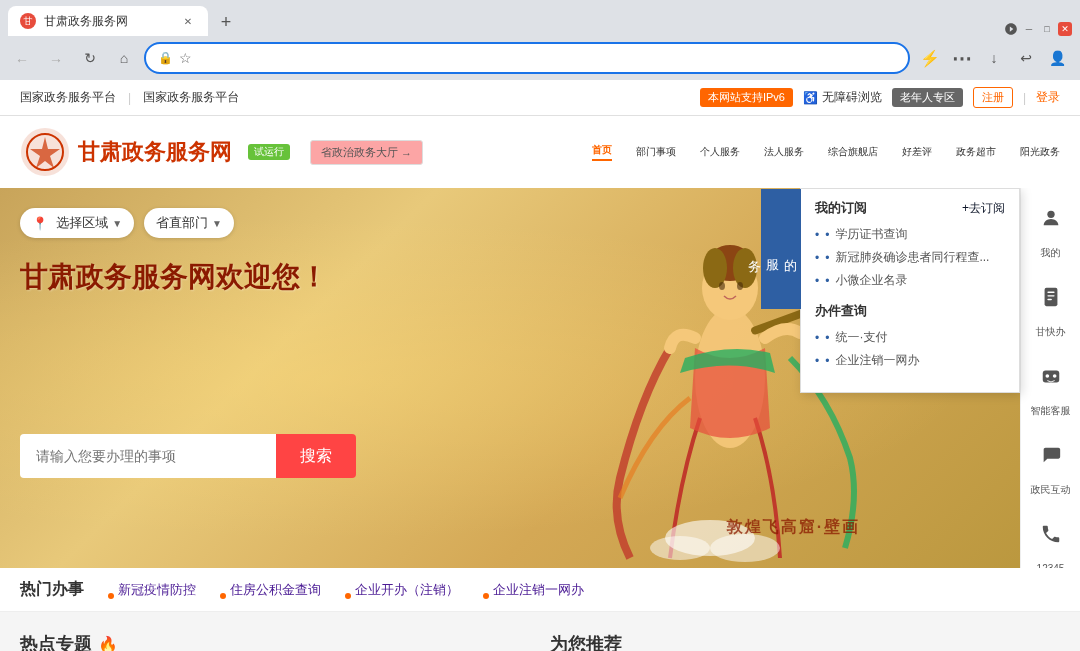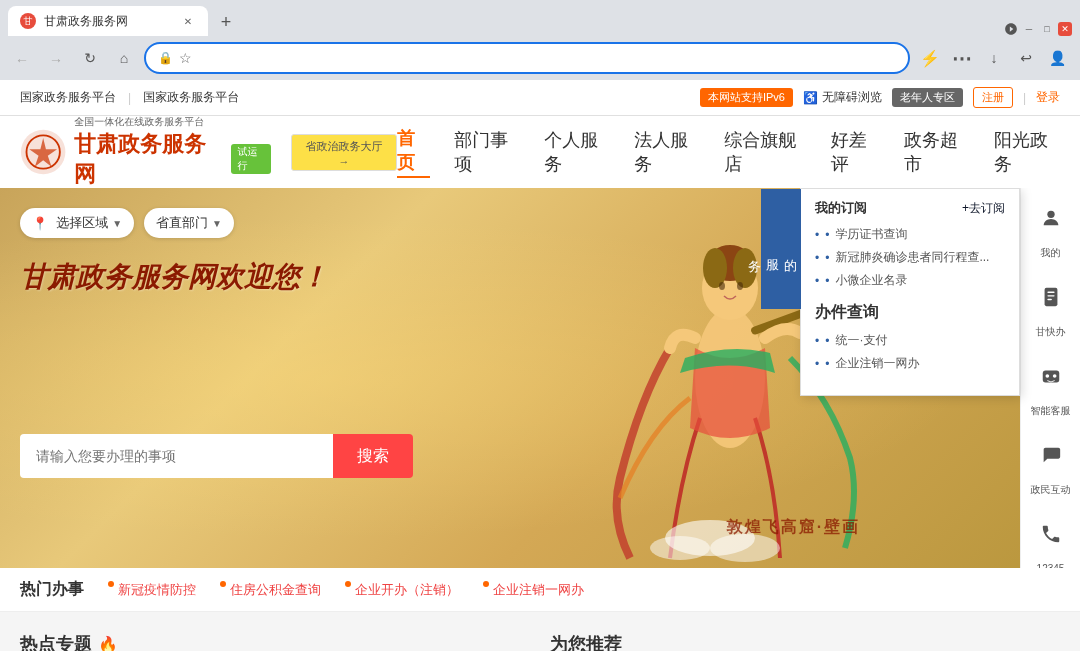--- a/index.html
+++ b/index.html
@@ -44,38 +44,38 @@
     .site-header { background: white; display: flex; align-items: center; padding: 8px 20px; height: 72px; position: relative; }
     .logo-area { display: flex; align-items: center; gap: 8px; }
     .logo-emblem { width: 50px; height: 50px; }
     .logo-text-wrap { display: flex; flex-direction: column; }
     .logo-subtitle { font-size: 10px; color: #666; }
     .logo-title { font-size: 22px; font-weight: bold; color: #cc3300; }
     .trial-badge { background: #67c23a; color: white; font-size: 10px; padding: 1px 6px; border-radius: 3px; margin-left: 8px; }
     .gov-link { background: #f5f5f5; border: 1px solid #ddd; color: #555; font-size: 11px; padding: 4px 10px; border-radius: 3px; margin-left: 12px; cursor: pointer; }
 
     
-    .main-nav { display: flex; align-items: center; margin-left: auto; gap: 24px; font-size: 18px; }
+    .main-nav { display: flex; align-items: center; margin-left: auto; gap: 24px; font-size: 10px; }
     .nav-item { color: #333; cursor: pointer; text-decoration: none; }
     .nav-item.active { color: #ff6600; font-weight: bold; border-bottom: 2px solid #ff6600; padding-bottom: 2px; }
 
     
     .hero { position: relative; height: 380px; background: linear-gradient(135deg, #c8a45a 0%, #e8c97a 30%, #d4a855 60%, #b8963c 100%); overflow: hidden; }
     .hero-bg-pattern { position: absolute; inset: 0; background: radial-gradient(ellipse at 30% 50%, rgba(255,220,120,0.4) 0%, transparent 60%); }
 
     
     .hero-controls { position: absolute; top: 20px; left: 20px; display: flex; gap: 10px; z-index: 10; }
     .hero-dropdown { display: flex; align-items: center; gap: 4px; background: white; border-radius: 20px; padding: 6px 12px; font-size: 13px; color: #333; cursor: pointer; box-shadow: 0 1px 4px rgba(0,0,0,0.15); }
     .dropdown-arrow { font-size: 10px; color: #666; }
 
     
-    .hero-welcome { position: absolute; top: 60px; left: 20px; font-size: 32px; font-weight: bold; color: #8b1a00; text-shadow: 1px 1px 2px rgba(255,255,255,0.3); font-style: italic; }
-
-    
-    .search-bar { position: absolute; bottom: 80px; left: 20px; display: flex; gap: 0; width: 393px; }
+    .hero-welcome { position: absolute; top: 60px; left: 20px; font-size: 32px; font-weight: bold; color: #8b1a00; text-shadow: 1px 1px 2px rgba(255,255,255,0.3); }
+
+    
+    .search-bar { position: absolute; bottom: 80px; left: 20px; display: flex; gap: 0; width: 336px; }
     .search-input { flex: 1; height: 44px; border: none; padding: 0 16px; font-size: 14px; color: #999; outline: none; border-radius: 4px 0 0 4px; }
     .search-btn { width: 80px; height: 44px; background: #ff4444; color: white; border: none; font-size: 16px; cursor: pointer; border-radius: 0 4px 4px 0; }
 
     
     .dunhuang-figure { position: absolute; right: 200px; top: 0; width: 300px; height: 380px; display: flex; align-items: flex-end; justify-content: center; overflow: hidden; }
 
     
     .hero-calligraphy { position: absolute; bottom: 20px; right: 210px; font-size: 20px; color: #8b1a00; font-weight: bold; opacity: 0.8; }
 
     
@@ -97,21 +97,21 @@
     .popup-section-header { display: flex; align-items: center; justify-content: space-between; margin-bottom: 8px; }
     .popup-section-title { font-size: 13px; color: #333; font-weight: bold; }
     .popup-section-link { font-size: 12px; color: #2e5fa3; cursor: pointer; }
     .popup-list { list-style: none; }
     .popup-list li { font-size: 12px; color: #555; padding: 3px 0; display: flex; align-items: center; gap: 6px; cursor: pointer; }
     .popup-list li::before { content: '•'; color: #2e5fa3; }
 
     
     .hot-bar { background: white; height: 44px; display: flex; align-items: center; padding: 0 20px; gap: 24px; border-bottom: 1px solid #eee; }
     .hot-label { font-size: 16px; font-weight: bold; color: #333; }
-    .hot-item { display: flex; align-items: flex-start; gap: 4px; font-size: 13px; color: #ef4444; cursor: pointer; }
+    .hot-item { display: flex; align-items: flex-end; gap: 4px; font-size: 13px; color: #4c1d95; cursor: pointer; }
     .hot-dot { width: 6px; height: 6px; background: #ff6600; border-radius: 50%; }
 
     
     .sections-row { background: #f5f5f5; display: flex; padding: 20px; gap: 20px; }
     .section-left { flex: 1; }
     .section-right { flex: 1; }
     .section-title { font-size: 18px; font-weight: bold; color: #333; display: flex; align-items: center; gap: 6px; margin-bottom: 14px; }
     .fire-icon { color: #ff4444; font-size: 16px; }
   </style>
 </head>
@@ -183,27 +183,26 @@
 
       <div class="site-header">
         <div class="logo-area">
 
           <svg class="logo-emblem" viewBox="0 0 50 50">
             <circle cx="25" cy="25" r="24" fill="#cc3300" opacity="0.15"></circle>
             <circle cx="25" cy="25" r="18" fill="none" stroke="#cc3300" stroke-width="2"></circle>
             <path d="M25 10 L28 22 L40 22 L30 29 L34 41 L25 34 L16 41 L20 29 L10 22 L22 22 Z" fill="#cc3300" opacity="0.7"></path>
           </svg>
           <div class="logo-text-wrap">
-            <span class="logo-subtitle">全国一体化在线政务服务平台</span>
             <div style="display:flex; align-items:center; gap:8px;">
               <span class="logo-title">甘肃政务服务网</span>
               <span class="trial-badge">试运行</span>
             </div>
           </div>
-          <button class="gov-link" style="background:#fde047; border:1px solid #ddd; color:#555; font-size:11px; padding:4px 10px; border-radius:3px; margin-left:12px; cursor:pointer;">省政治政务大厅 →</button>
+          <button class="gov-link" style="background:#fca5a5; border:1px solid #ddd; color:#555; font-size:11px; padding:4px 10px; border-radius:3px; margin-left:12px; cursor:pointer;">省政治政务大厅 →</button>
         </div>
 
         <nav class="main-nav">
           <span class="nav-item active" style="color:#ff6600; font-weight:bold; border-bottom:2px solid #ff6600; padding-bottom:2px;">首页</span>
           <span class="nav-item">部门事项</span>
           <span class="nav-item">个人服务</span>
           <span class="nav-item">法人服务</span>
           <span class="nav-item">综合旗舰店</span>
           <span class="nav-item">好差评</span>
           <span class="nav-item">政务超市</span>
@@ -300,21 +299,21 @@
                     <span>新冠肺炎确诊患者同行程查...</span>
                   </li>
                 <li style="font-size:12px; color:#555; padding:3px 0; display:flex; align-items:center; gap:6px; cursor:pointer;">
                     <span style="color:#2e5fa3;">•</span>
                     <span>小微企业名录</span>
                   </li>
               </ul>
             </div>
             <div class="popup-section">
               <div class="popup-section-header" style="display:flex; align-items:center; justify-content:space-between; margin-bottom:6px;">
-                <span class="popup-section-title" style="font-size:16px; color:#333; font-weight:bold;">办件查询</span>
+                <span class="popup-section-title" style="font-size:13px; color:#333; font-weight:bold;">办件查询</span>
               </div>
               <ul class="popup-list" style="list-style:none;">
                 <li style="font-size:12px; color:#555; padding:3px 0; display:flex; align-items:center; gap:6px; cursor:pointer;">
                     <span style="color:#2e5fa3;">•</span>
                     <span>统一·支付</span>
                   </li>
                 <li style="font-size:12px; color:#555; padding:3px 0; display:flex; align-items:center; gap:6px; cursor:pointer;">
                     <span style="color:#2e5fa3;">•</span>
                     <span>企业注销一网办</span>
                   </li>

